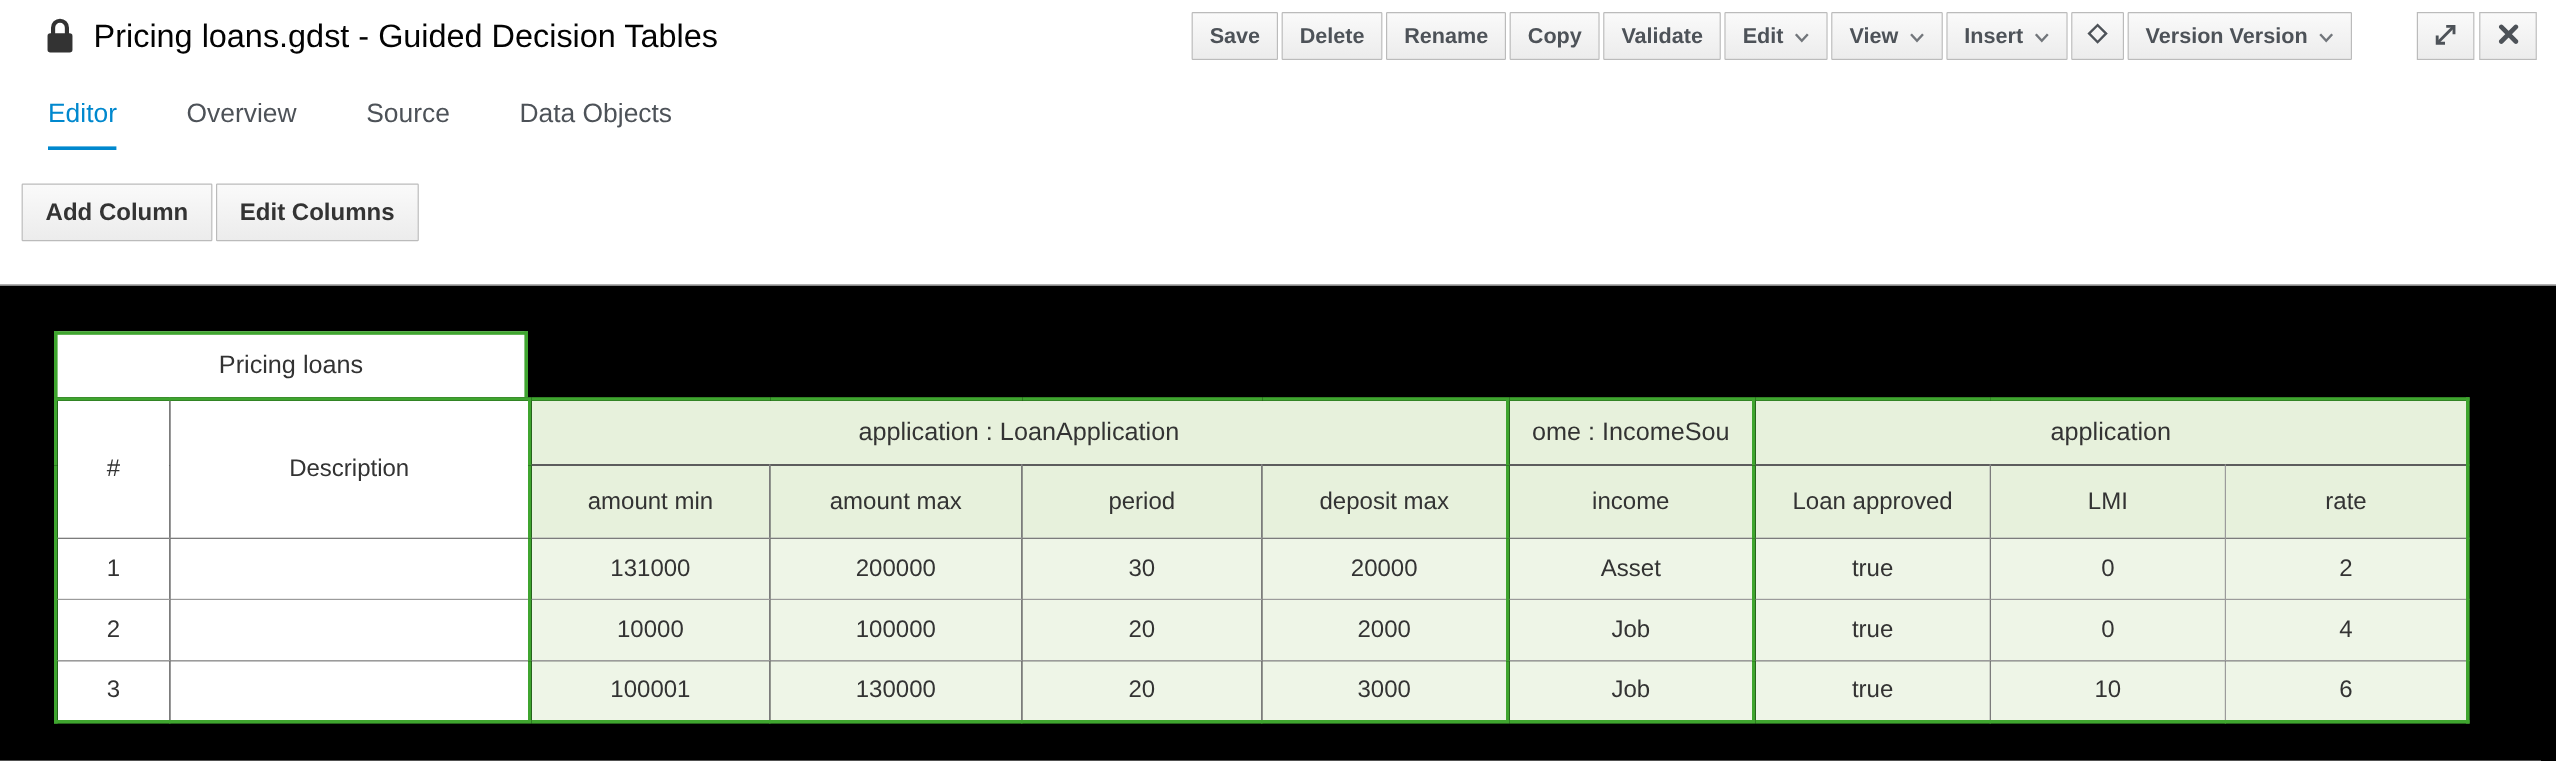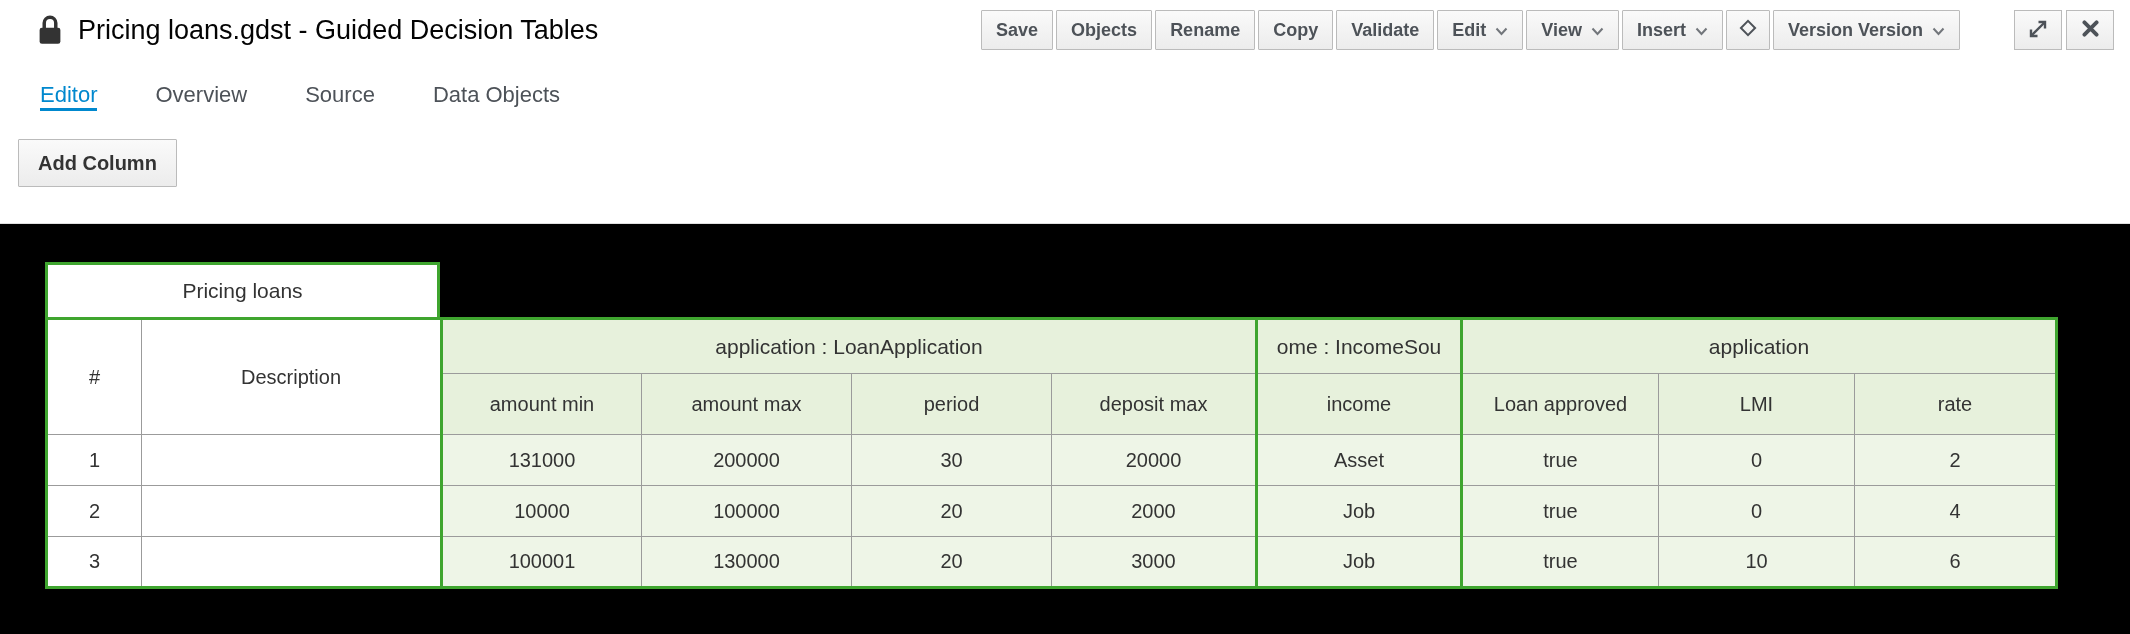--- a/index.html
+++ b/index.html
@@ -29,21 +29,21 @@
     border: 1px solid #bbbbbb; border-radius: 1px;
     padding: 0 14px; height: 40px; cursor: pointer; white-space: nowrap;
   }
   .btn-icon-only { padding: 8px 11px; }
   .window-controls { display: flex; gap: 4px; margin-left: 54px; }
   .wc { width: 48px; height: 40px; display: inline-flex; align-items: center; justify-content: center;
         background: linear-gradient(#fafafa, #ececec); border: 1px solid #bbbbbb; cursor: pointer; }
 
   
   .tabs-bar { display: flex; gap: 58px; padding: 22px 0 0 40px; background: #fff; }
-  .tab { font-size: 22px; color: #4d5258; border-bottom: 3px solid transparent; cursor: pointer; }
+  .tab { font-size: 22px; color: #4d5258; padding-bottom: 14px; border-bottom: 3px solid transparent; cursor: pointer; }
   .tab.active { color: #0088ce; border-bottom-color: #0088ce; }
 
   
   .editor-toolbar { display: flex; gap: 3px; padding: 28px 16px 36px 18px; background: #fff; }
   .btn-lg { font-size: 20px; font-weight: 700; color: #333; padding: 11px 19px; height: 48px; }
 
   .divider { border-top: 1px solid #e0e0e0; }
 
   
   .content { padding: 38px 0 0 45px; }
@@ -84,21 +84,21 @@
         </svg>
       </span>
       <span class="page-title">Pricing loans.gdst - Guided Decision Tables</span>
     </div>
 
     <div class="topbar-buttons">
       <button class="btn">
           <span>Save</span>
         </button>
       <button class="btn">
-          <span>Objects</span>
+          <span>Delete</span>
         </button>
       <button class="btn">
           <span>Rename</span>
         </button>
       <button class="btn">
           <span>Copy</span>
         </button>
       <button class="btn">
           <span>Validate</span>
         </button>
@@ -155,20 +155,21 @@
 
   <nav class="tabs-bar">
     <div class="tab active">Editor</div>
     <div class="tab">Overview</div>
     <div class="tab">Source</div>
     <div class="tab">Data Objects</div>
   </nav>
 
   <div class="editor-toolbar">
     <button class="btn btn-lg">Add Column</button>
+    <button class="btn btn-lg">Edit Columns</button>
   </div>
 
   <div class="divider"></div>
 
   <div class="content">
     <div class="sheet-tab">Pricing loans</div>
 
     <table class="dtable">
       <colgroup>
         <col style="width:95px">

